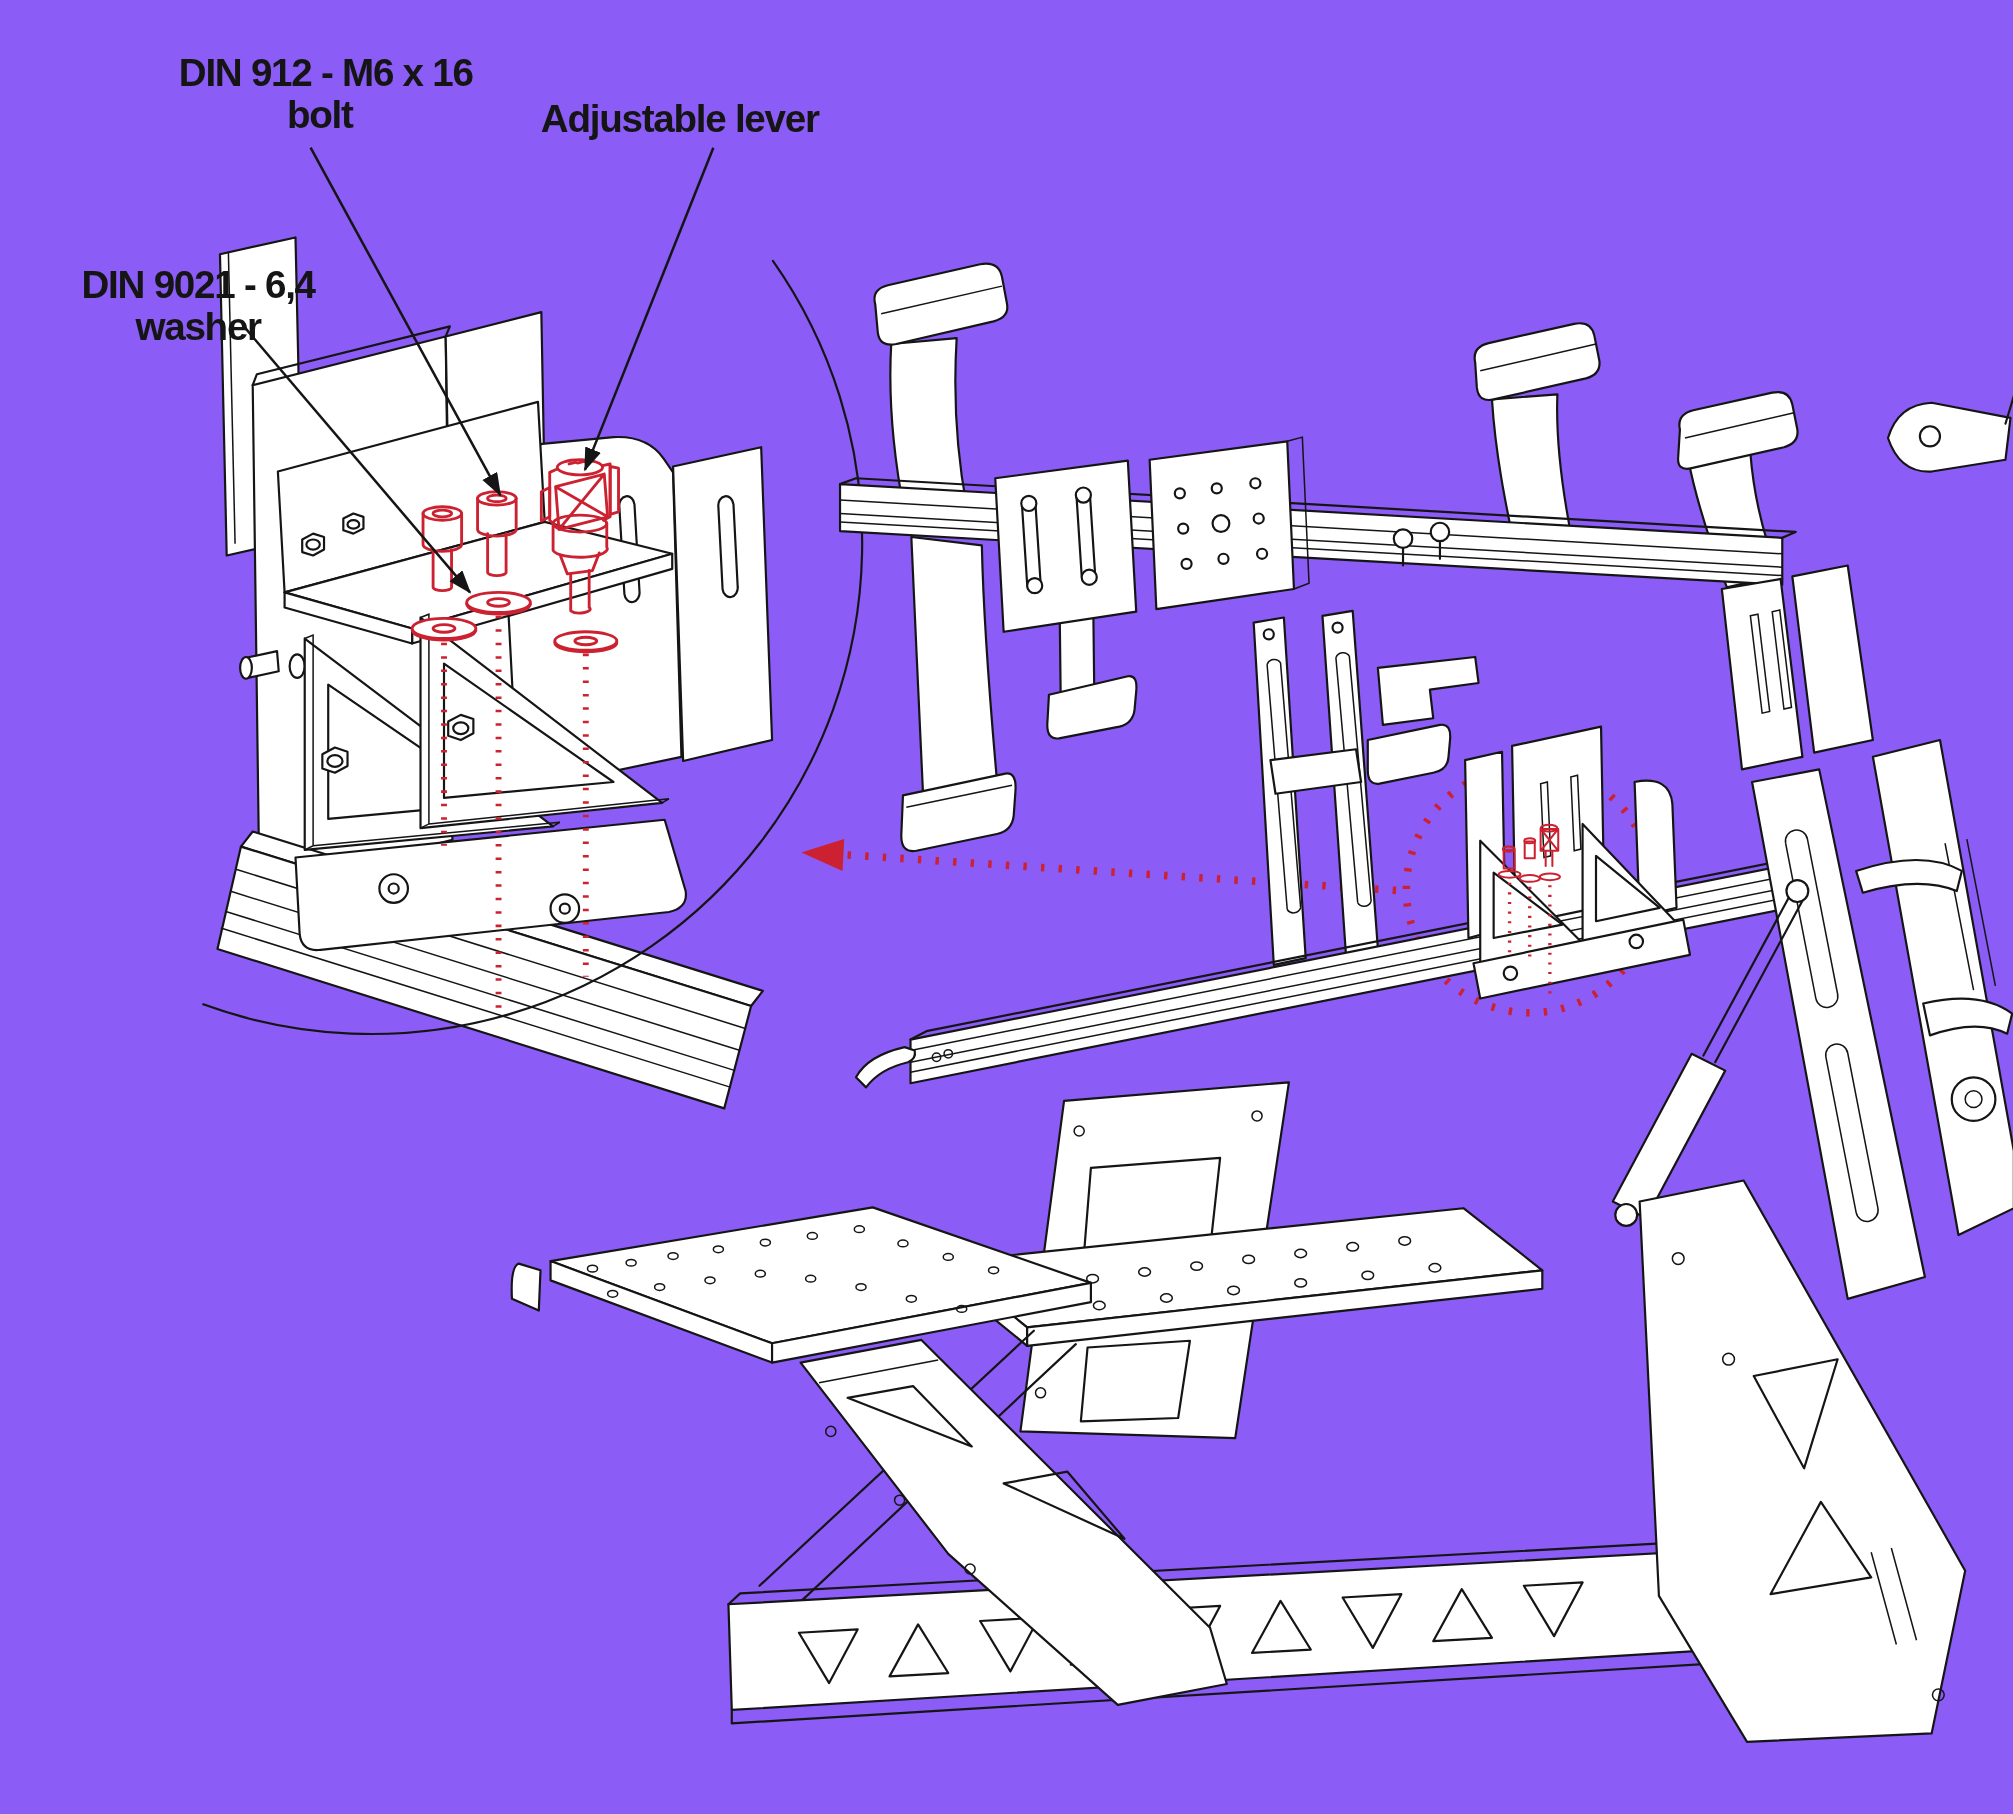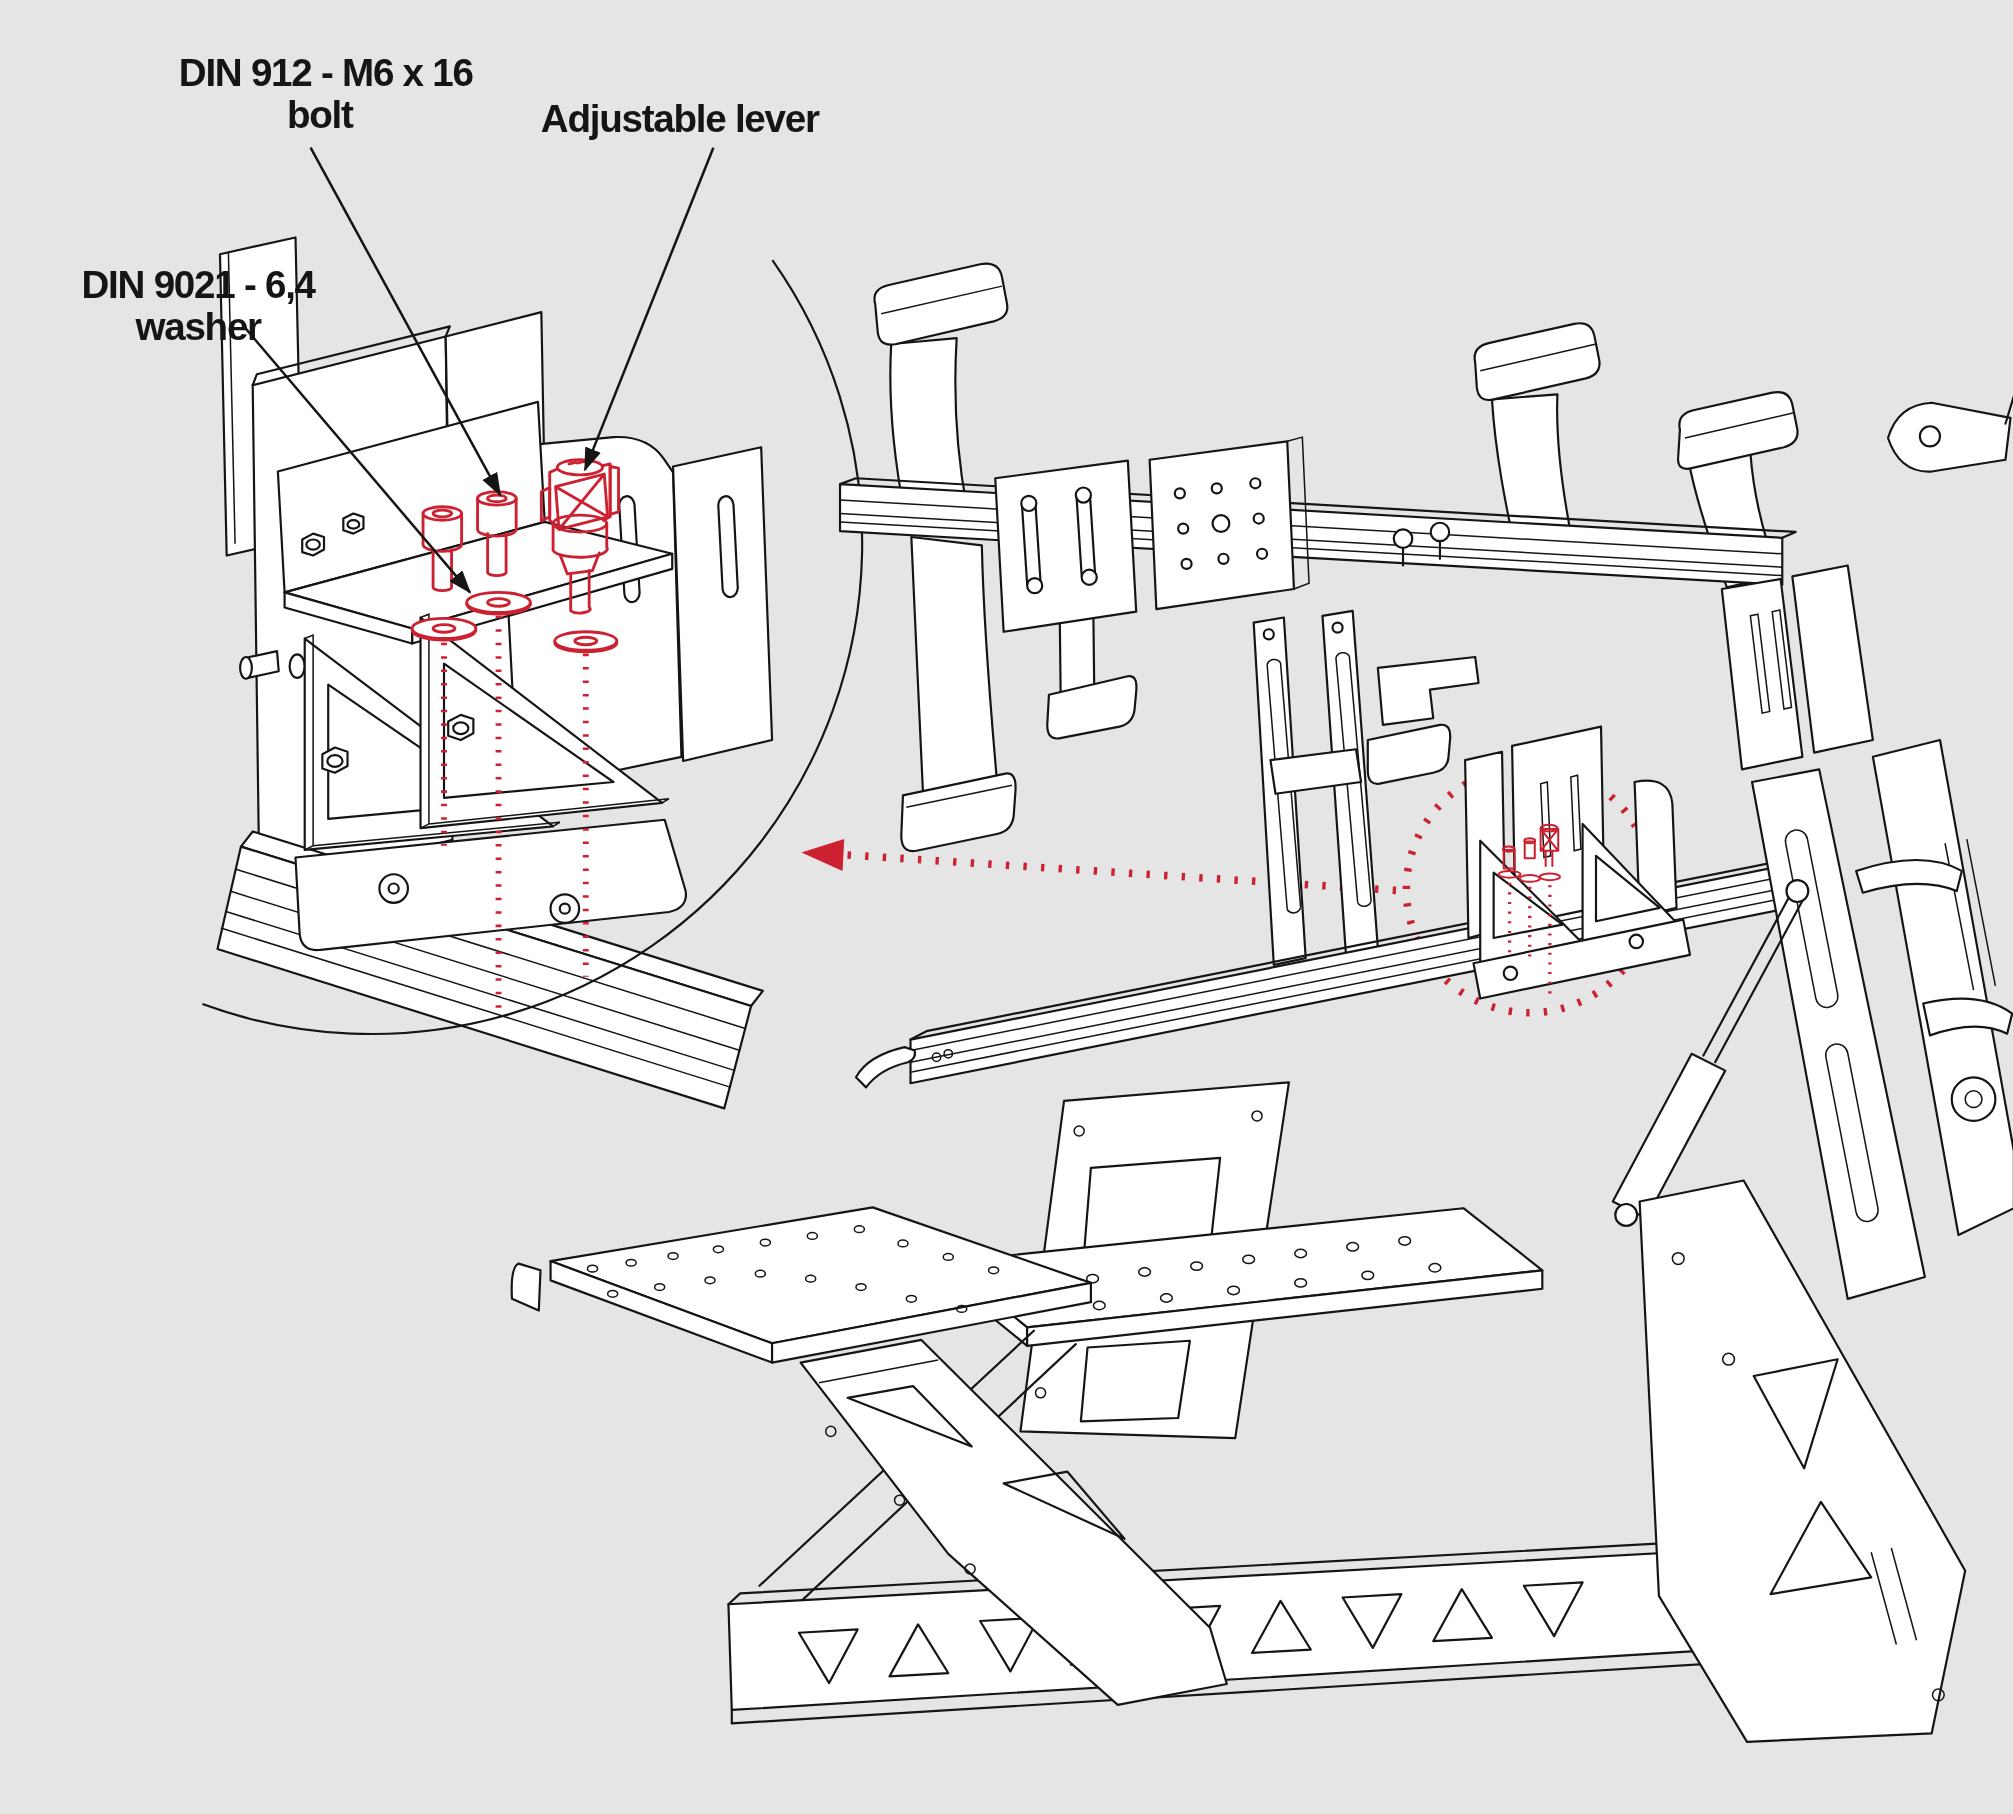--- a/index.html
+++ b/index.html
@@ -1,17 +1,17 @@
 <!DOCTYPE html>
 <html style="--red: #cc2130; --ink: #151515;font-size:13.4px"><head>
 <meta charset="utf-8">
 <style>
   :root { --red:#cc2130; --ink:#151515; }
   html,body { margin:0; padding:0; background:#fff; }
-  .page { position:relative; width:2014px; height:1814px; background:#e5e5e5; overflow:hidden;
+  .page { position:relative; width:2014px; height:1814px; background:#8b5cf6; overflow:hidden;
           font-family:"Liberation Sans", sans-serif; }
   svg { position:absolute; inset:0; }
   .ln   { stroke:var(--ink); stroke-width:2.6; fill:none; stroke-linejoin:round; stroke-linecap:round; }
   .lnw  { stroke:var(--ink); stroke-width:2.6; fill:#fff;  stroke-linejoin:round; }
   .thin { stroke:var(--ink); stroke-width:1.8; fill:none; }
   .red  { stroke:var(--red); stroke-width:3.4; fill:none; stroke-linejoin:round; stroke-linecap:round; }
   .redw { stroke:var(--red); stroke-width:3.4; fill:#fff; stroke-linejoin:round; }
   .reddot  { stroke:var(--red); stroke-width:7;  fill:none; stroke-dasharray:3 13; }
   .reddot2 { stroke:var(--red); stroke-width:9;  fill:none; stroke-dasharray:4 17; }
   .reddot3 { stroke:var(--red); stroke-width:4;  fill:none; stroke-dasharray:2.5 9; }

